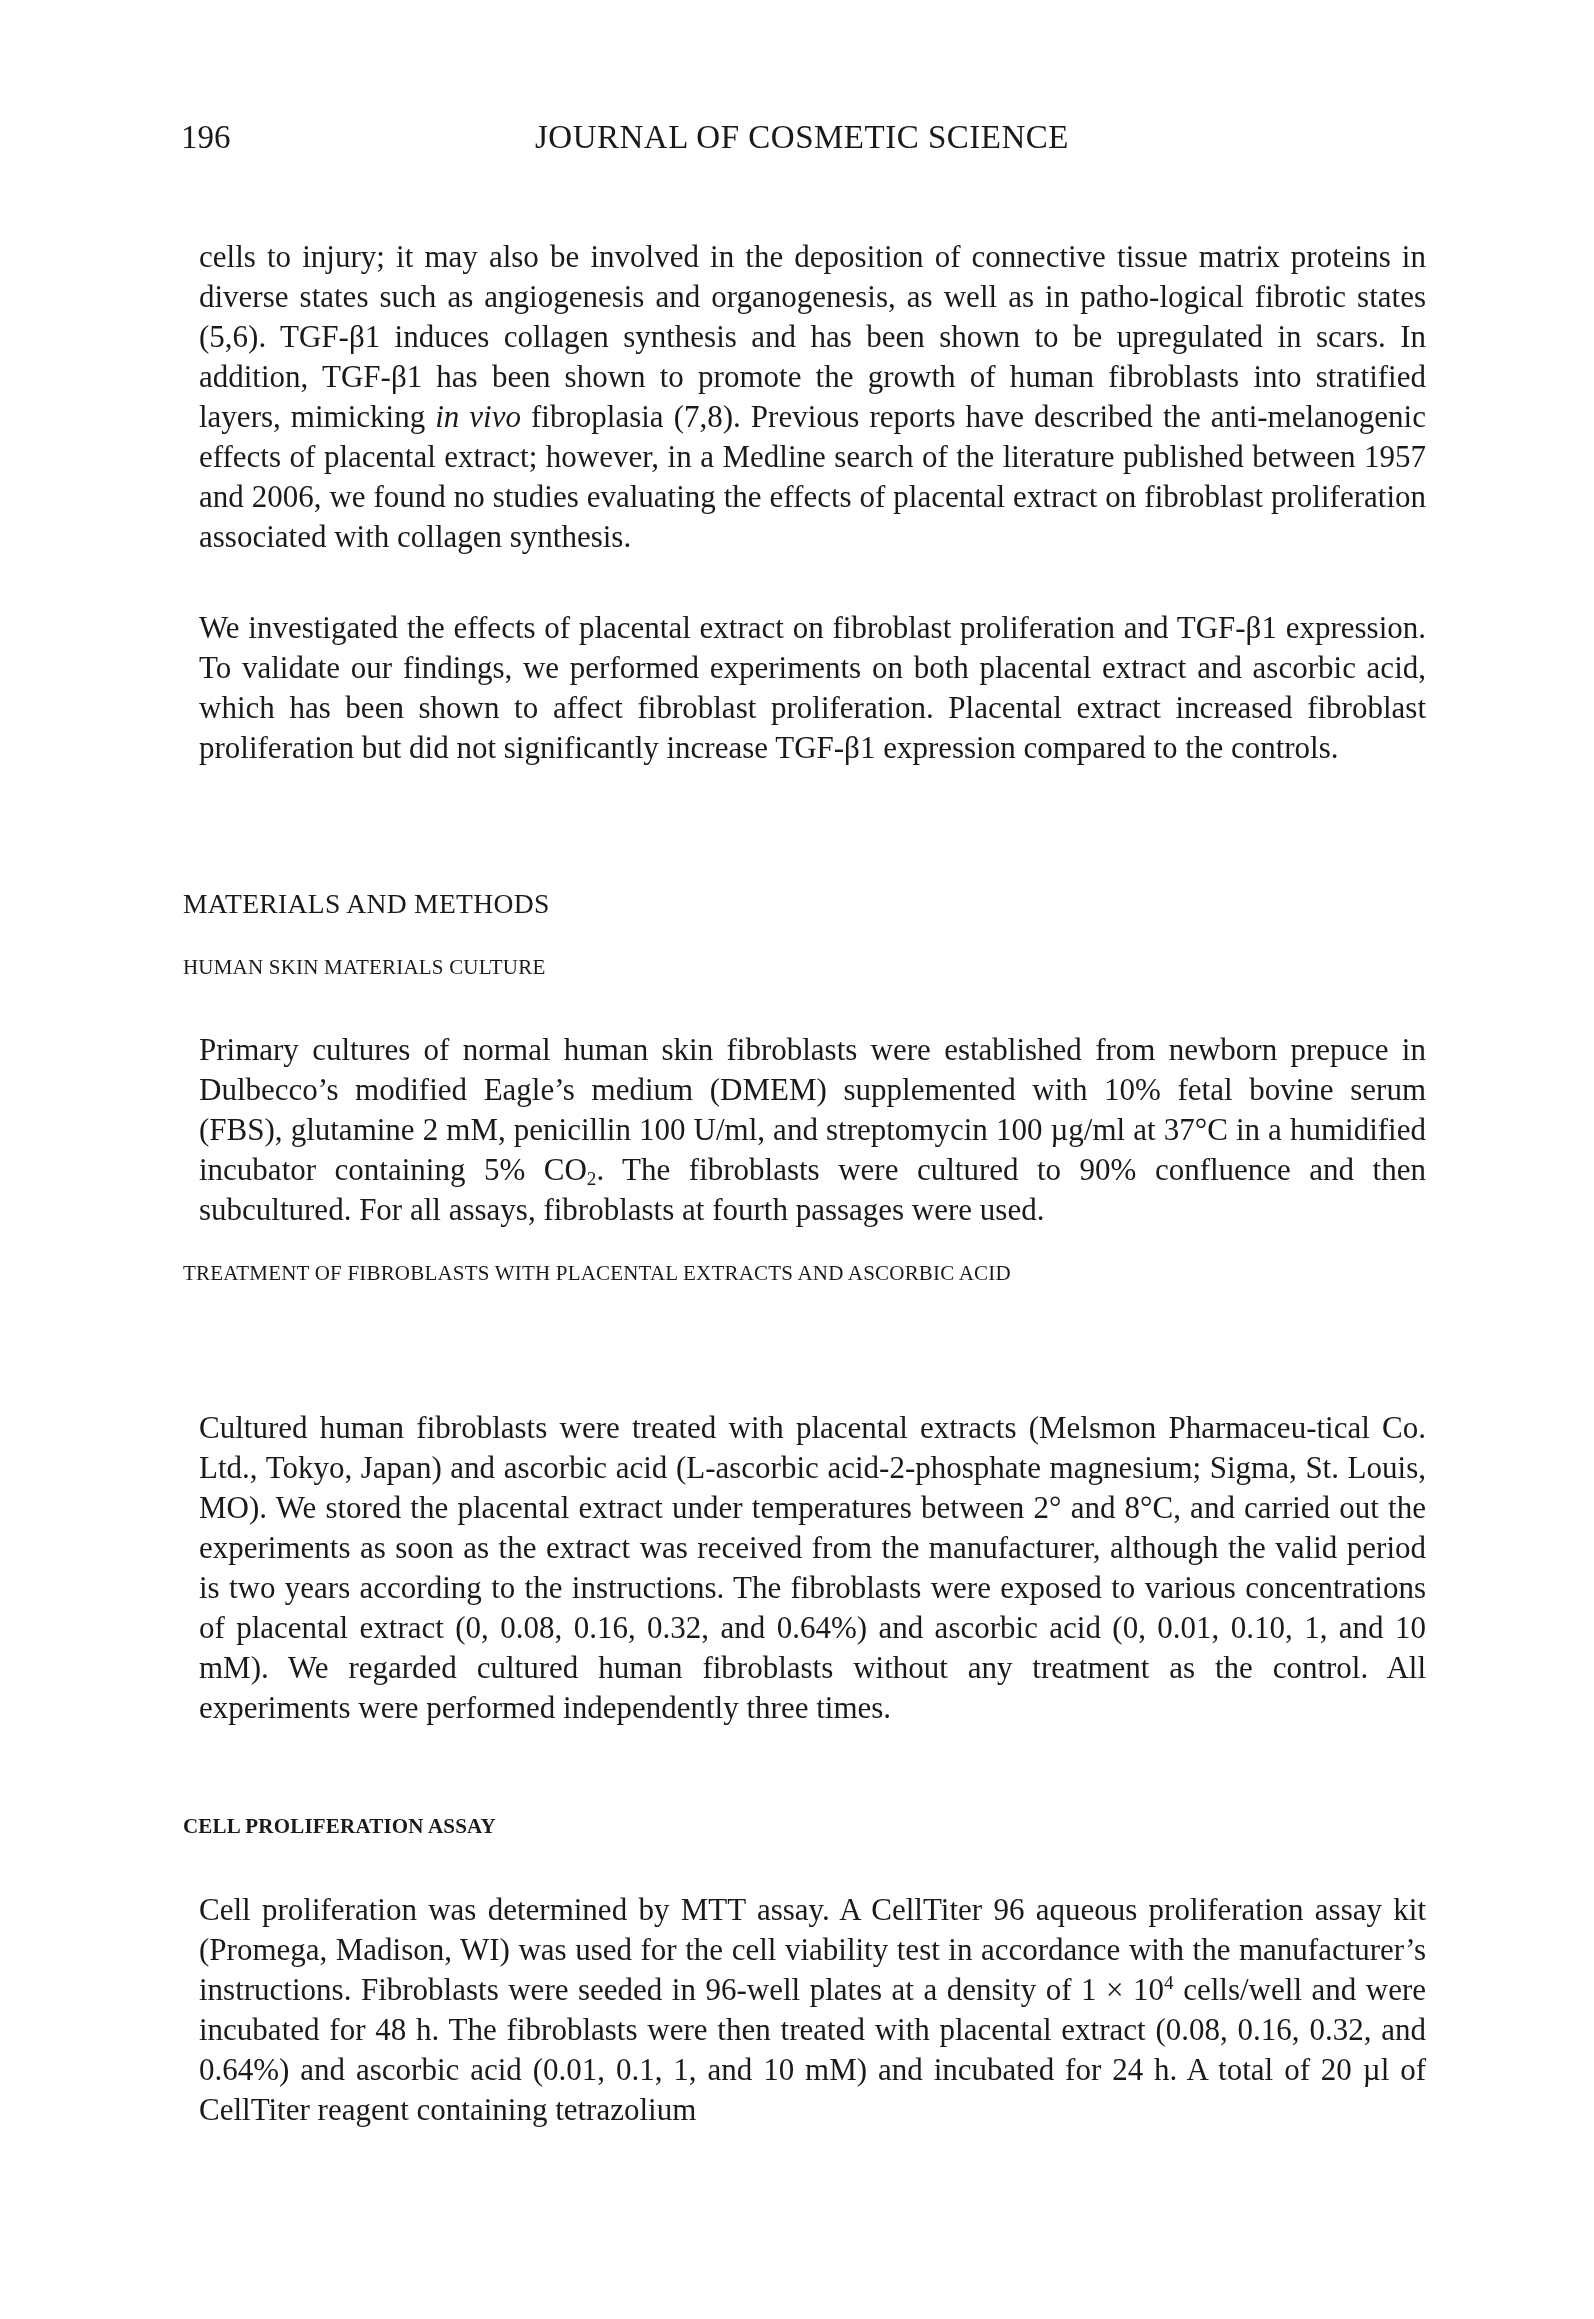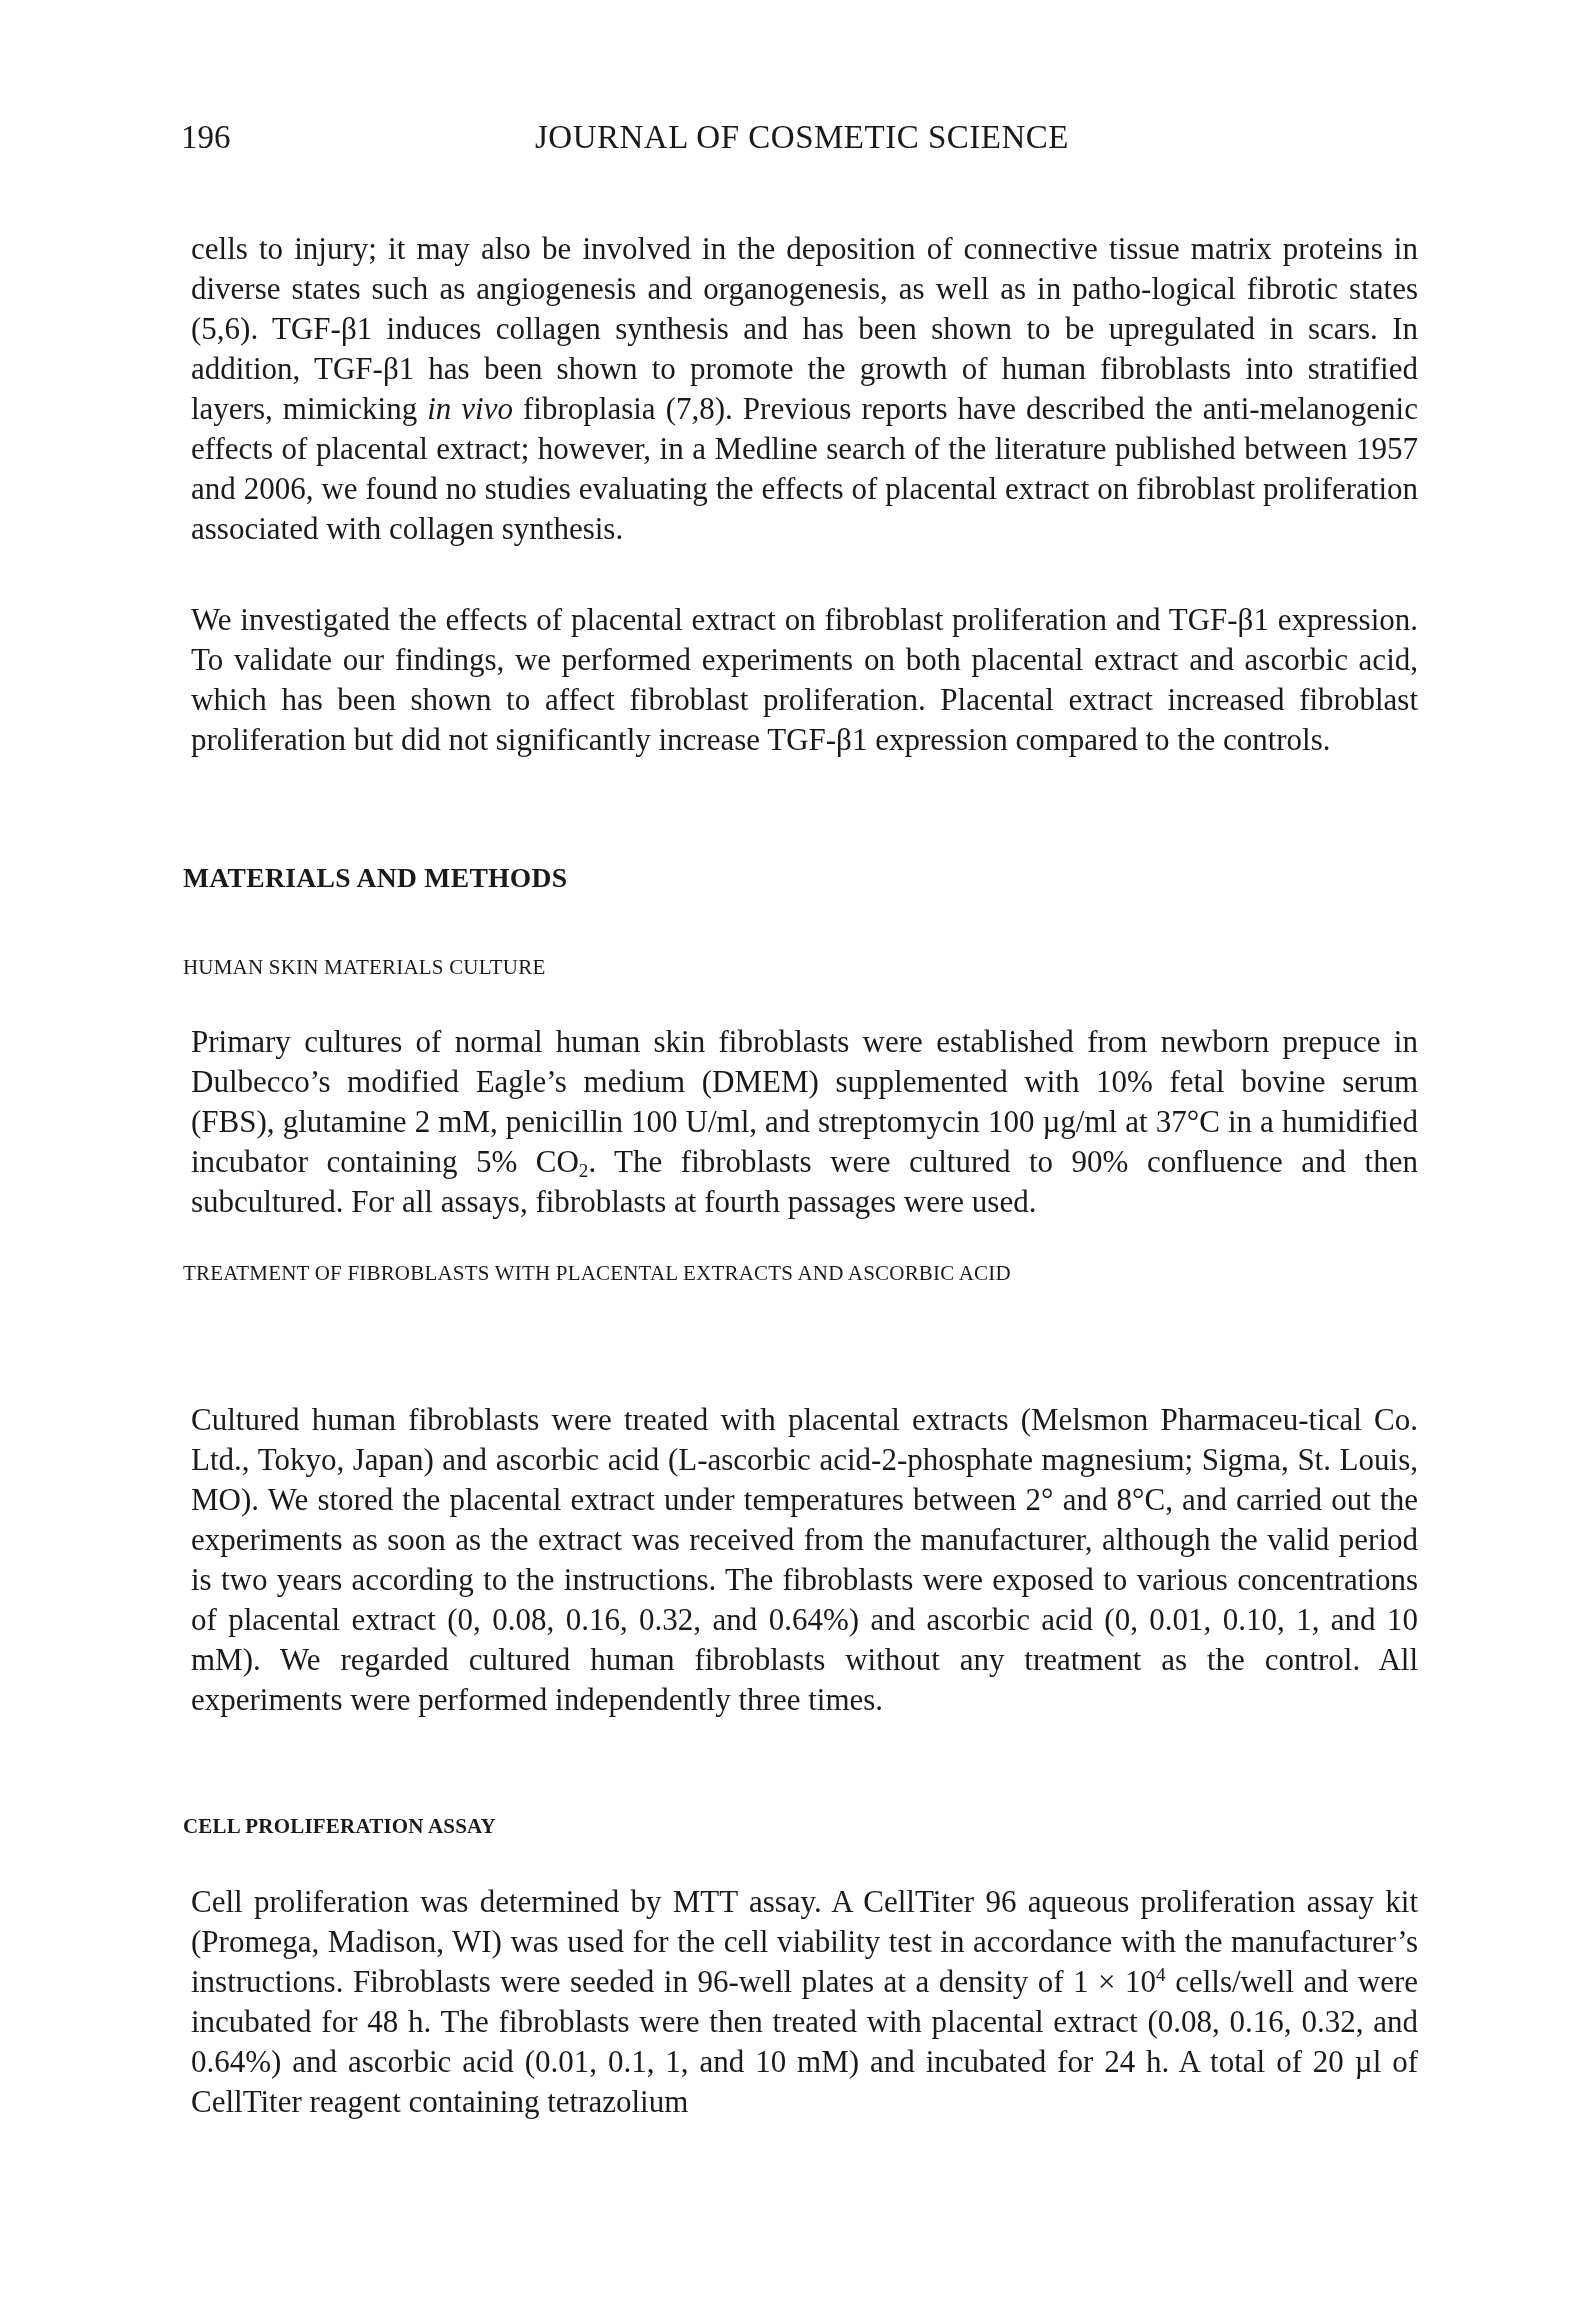--- a/index.html
+++ b/index.html
@@ -12,21 +12,21 @@
     position: absolute; top: 118px; left: 181px; width: 1227px; height: 38px;
     font-size: 33px; line-height: 38px;
   }
   .running-head .page-num { position: absolute; left: 0; top: 0; }
   .running-head .journal { position: absolute; left: 354px; top: 0; letter-spacing: 0.5px; }
 
   .para {
     position: absolute; left: 183px; width: 1227px;
     font-size: 31px; line-height: 40px;
     text-align: justify; text-align-last: left;
-    margin: 8px;
+    margin: 16px;
     hyphens: manual;
   }
   .para i { font-style: italic; }
   .heading-major {
     position: absolute; left: 183px; font-size: 27.6px; line-height: 34px;
     letter-spacing: 0.3px;
   }
   .heading-minor {
     position: absolute; left: 183px; font-size: 21px; line-height: 27px;
     letter-spacing: 0.2px;
@@ -39,21 +39,21 @@
 
 <div class="running-head">
   <span class="page-num">196</span>
   <span class="journal">JOURNAL OF COSMETIC SCIENCE</span>
 </div>
 
 <p class="para" style="top:221px;"><span>cells to injury; it may also be involved in the deposition of connective tissue matrix proteins in diverse states such as angiogenesis and organogenesis, as well as in patho-logical fibrotic states (5,6). TGF-β1 induces collagen synthesis and has been shown to be upregulated in scars. In addition, TGF-β1 has been shown to promote the growth of human fibroblasts into stratified layers, mimicking </span><i>in vivo</i><span> fibroplasia (7,8). Previous reports have described the anti-melanogenic effects of placental extract; however, in a Medline search of the literature published between 1957 and 2006, we found no studies evaluating the effects of placental extract on fibroblast proliferation associated with collagen synthesis.</span></p>
 
 <p class="para" style="top:592px;">We investigated the effects of placental extract on fibroblast proliferation and TGF-β1 expression. To validate our findings, we performed experiments on both placental extract and ascorbic acid, which has been shown to affect fibroblast proliferation. Placental extract increased fibroblast proliferation but did not significantly increase TGF-β1 expression compared to the controls.</p>
 
-<div class="heading-major" style="top:861px;font-weight:bold;">MATERIALS AND METHODS</div>
+<div class="heading-major" style="top:887px;">MATERIALS AND METHODS</div>
 
 <div class="heading-minor" style="top:954px;">HUMAN SKIN MATERIALS CULTURE</div>
 
 <p class="para" style="top:1014px;"><span>Primary cultures of normal human skin fibroblasts were established from newborn prepuce in Dulbecco’s modified Eagle’s medium (DMEM) supplemented with 10% fetal bovine serum (FBS), glutamine 2 mM, penicillin 100 U/ml, and streptomycin 100 µg/ml at 37°C in a humidified incubator containing 5% CO</span><sub>2</sub><span>. The fibroblasts were cultured to 90% confluence and then subcultured. For all assays, fibroblasts at fourth passages were used.</span></p>
 
 <div class="heading-minor" style="top:1260px;">TREATMENT OF FIBROBLASTS WITH PLACENTAL EXTRACTS AND ASCORBIC ACID</div>
 
 <p class="para" style="top:1392px;">Cultured human fibroblasts were treated with placental extracts (Melsmon Pharmaceu-tical Co. Ltd., Tokyo, Japan) and ascorbic acid (L-ascorbic acid-2-phosphate magnesium; Sigma, St. Louis, MO). We stored the placental extract under temperatures between 2° and 8°C, and carried out the experiments as soon as the extract was received from the manufacturer, although the valid period is two years according to the instructions. The fibroblasts were exposed to various concentrations of placental extract (0, 0.08, 0.16, 0.32, and 0.64%) and ascorbic acid (0, 0.01, 0.10, 1, and 10 mM). We regarded cultured human fibroblasts without any treatment as the control. All experiments were performed independently three times.</p>
 
 <div class="heading-minor" style="top:1813px;font-weight:bold;">CELL PROLIFERATION ASSAY</div>

